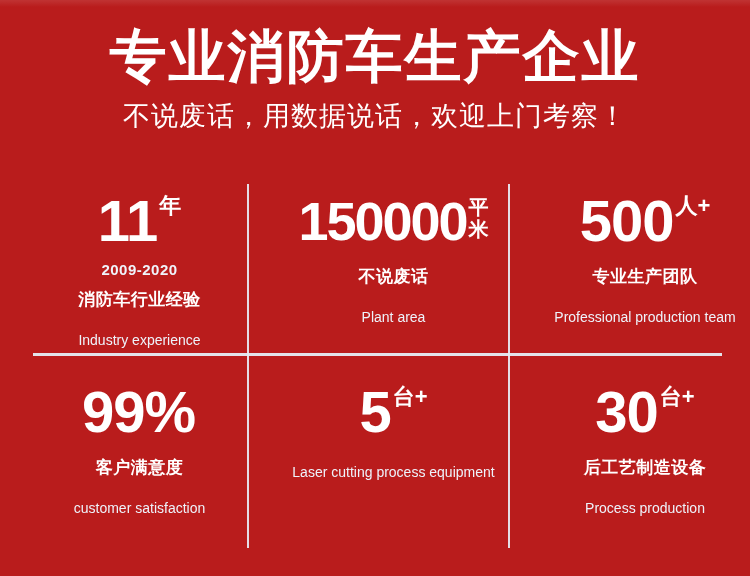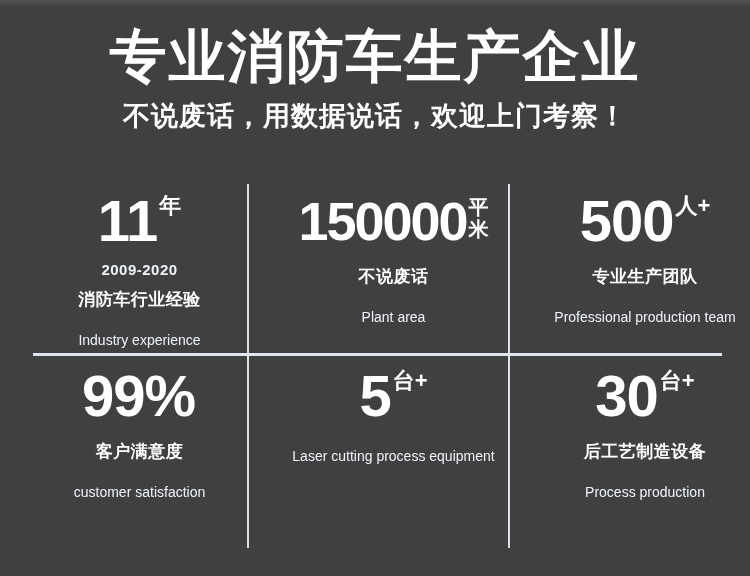--- a/index.html
+++ b/index.html
@@ -11,21 +11,21 @@
     height: 576px;
     overflow: hidden;
     font-family: "Liberation Sans", "DejaVu Sans", sans-serif;
     background: #2b6fdd;
   }
 
   #banner {
     position: relative;
     width: 750px;
     height: 576px;
-    background: #404040;
+    background: #b91c1c;
     box-sizing: border-box;
     overflow: hidden;
   }
 
   
   #banner::before {
     content: "";
     position: absolute;
     left: 0; top: 0; right: 0;
     height: 7px;
@@ -45,21 +45,21 @@
     color: #ffffff;
     font-size: 57px;
     font-weight: 700;
     letter-spacing: 2px;
     line-height: 68px;
     white-space: nowrap;
   }
   .sub-title {
     color: #ffffff;
     font-size: 27px;
-    font-weight: 700;
+    font-weight: 400;
     letter-spacing: 1px;
     line-height: 40px;
     margin-top: 6px;
     white-space: nowrap;
   }
 
   
   .v-divider {
     position: absolute;
     top: 184px;
@@ -95,21 +95,21 @@
   .cell {
     position: relative;
     display: flex;
     flex-direction: column;
     align-items: center;
     justify-content: flex-start;
     text-align: center;
     padding-top: 6px;
     box-sizing: border-box;
   }
-  .cell.row2 { padding-top: 12px; }
+  .cell.row2 { padding-top: 28px; }
 
   .value-row {
     display: flex;
     align-items: flex-start;
     justify-content: center;
     line-height: 1;
   }
   .value-num {
     color: #ffffff;
     font-weight: 700;

